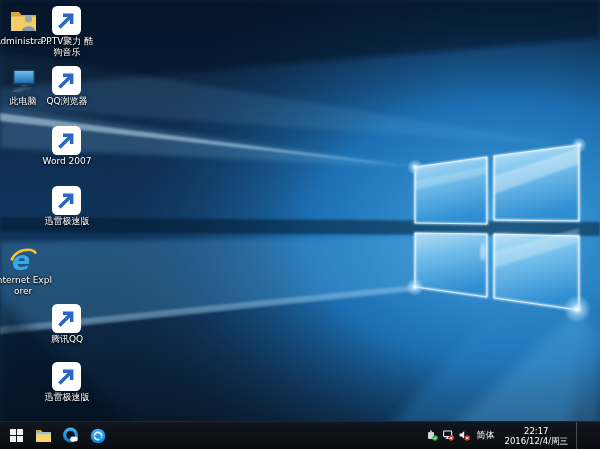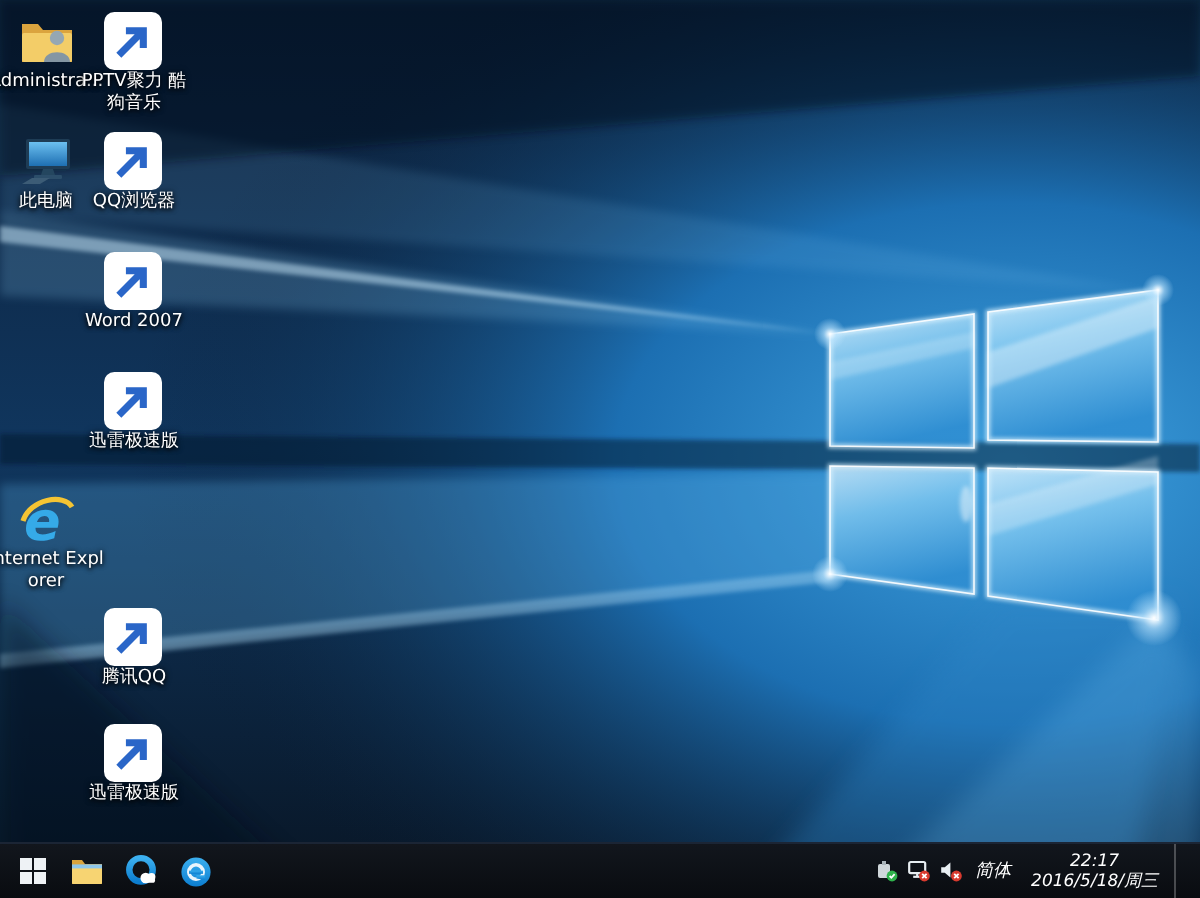--- a/index.html
+++ b/index.html
@@ -13,21 +13,21 @@
   .ico svg{display:block;width:29px;height:29px;}
   .arrow{position:absolute;left:-1px;bottom:0;width:9px;height:9px;}
   .icon-label{margin-top:1px;width:58px;margin-left:-6px;margin-right:-6px;font-size:9px;line-height:10.5px;
     color:#fff;text-align:center;text-shadow:0 1px 2px #000,0 0 3px rgba(0,0,0,.85);word-break:break-all;}
 
   
   .taskbar{position:absolute;left:0;bottom:0;width:600px;height:28px;
     background:linear-gradient(#12161d,#090c10);display:flex;align-items:center;border-top:1px solid #1b2535;}
   .tb-btn{width:27px;height:28px;display:flex;align-items:center;justify-content:center;}
   .tb-btn svg{display:block;}
-  .tray{margin-left:auto;display:flex;align-items:center;gap:5px;padding-right:8px;height:28px;font-style:italic;}
+  .tray{margin-left:auto;display:flex;align-items:center;gap:5px;padding-right:19px;height:28px;}
   .tray-ico{width:11px;height:11px;display:flex;align-items:center;justify-content:center;}
   .tray-lang{color:#fff;font-size:9px;padding:0 2px;white-space:nowrap;}
   .tray-clock{color:#fff;font-size:8.5px;line-height:10px;text-align:center;white-space:nowrap;padding:0 3px;}
   .show-desktop{width:5px;height:28px;border-left:1px solid rgba(255,255,255,.25);}
 </style>
 </head>
 <body>
 
 <div class="screen">
 
@@ -323,18 +323,18 @@
       <span class="tray-ico">
         <svg width="11" height="11" viewBox="0 0 11 11">
           <path d="M0.6,3.6 h1.8 l2.8,-2.3 v7.4 l-2.8,-2.3 h-1.8 z" fill="#e8eef2"></path>
           <circle cx="8.2" cy="8" r="2.7" fill="#d83a2e"></circle>
           <path d="M7.1,6.9 l2.2,2.2 M9.3,6.9 l-2.2,2.2" stroke="#fff" stroke-width="0.9"></path>
         </svg>
       </span>
       <span class="tray-lang">简体</span>
       <div class="tray-clock">
         <div>22:17</div>
-        <div>2016/5/18/周三</div>
+        <div>2016/12/4/周三</div>
       </div>
       <span class="show-desktop"></span>
     </div>
   </div>
 </div>
 
 </body></html>

